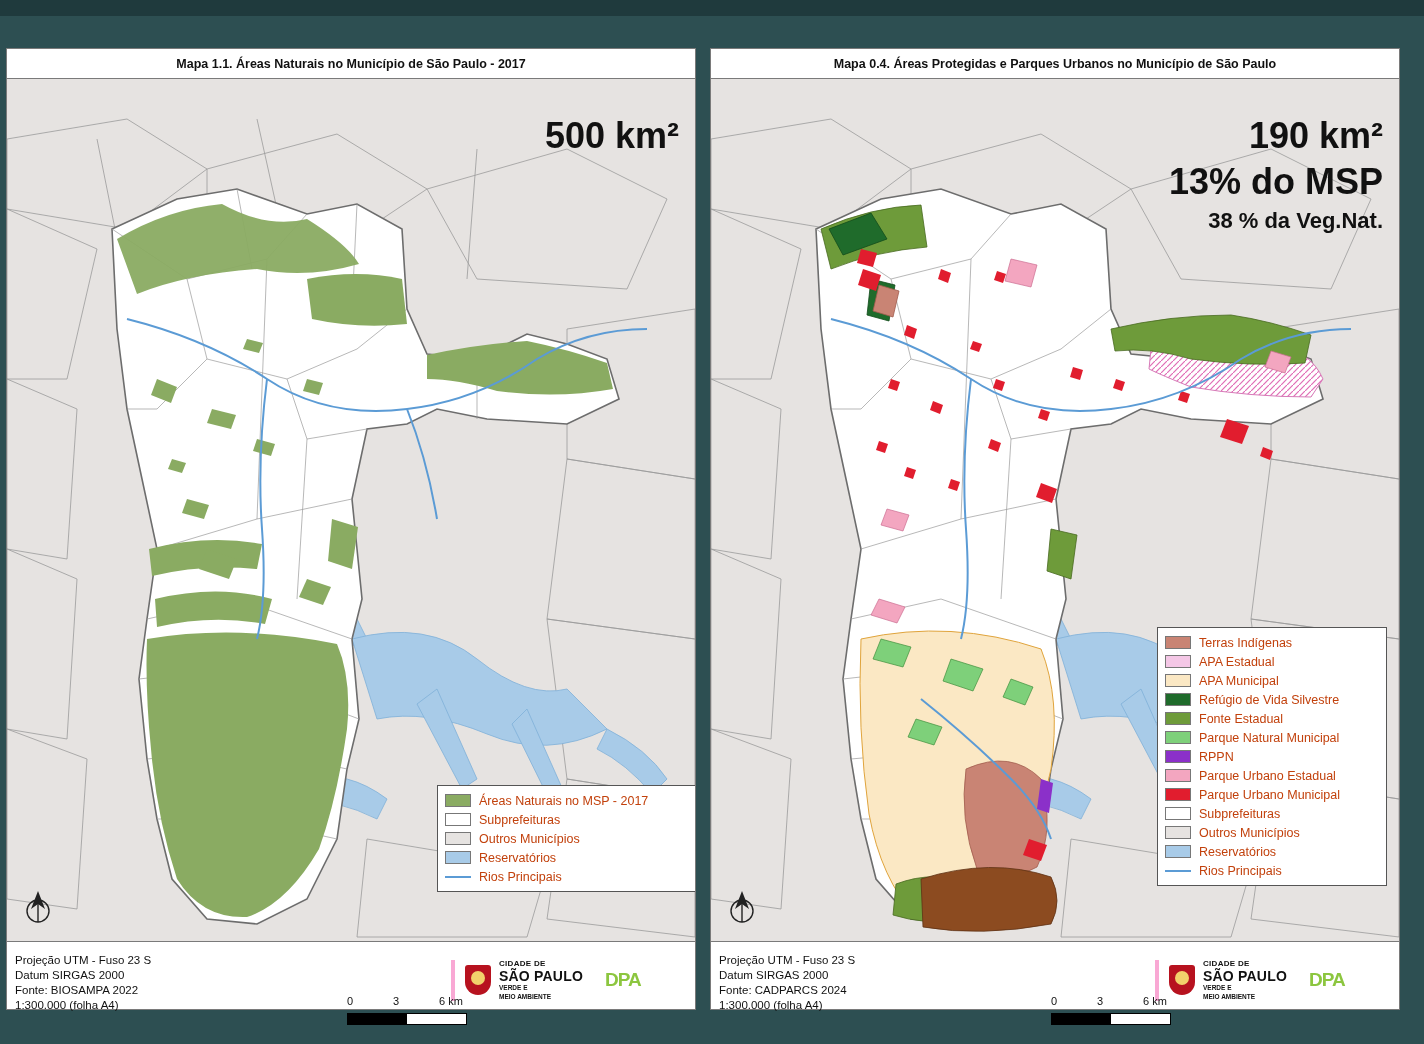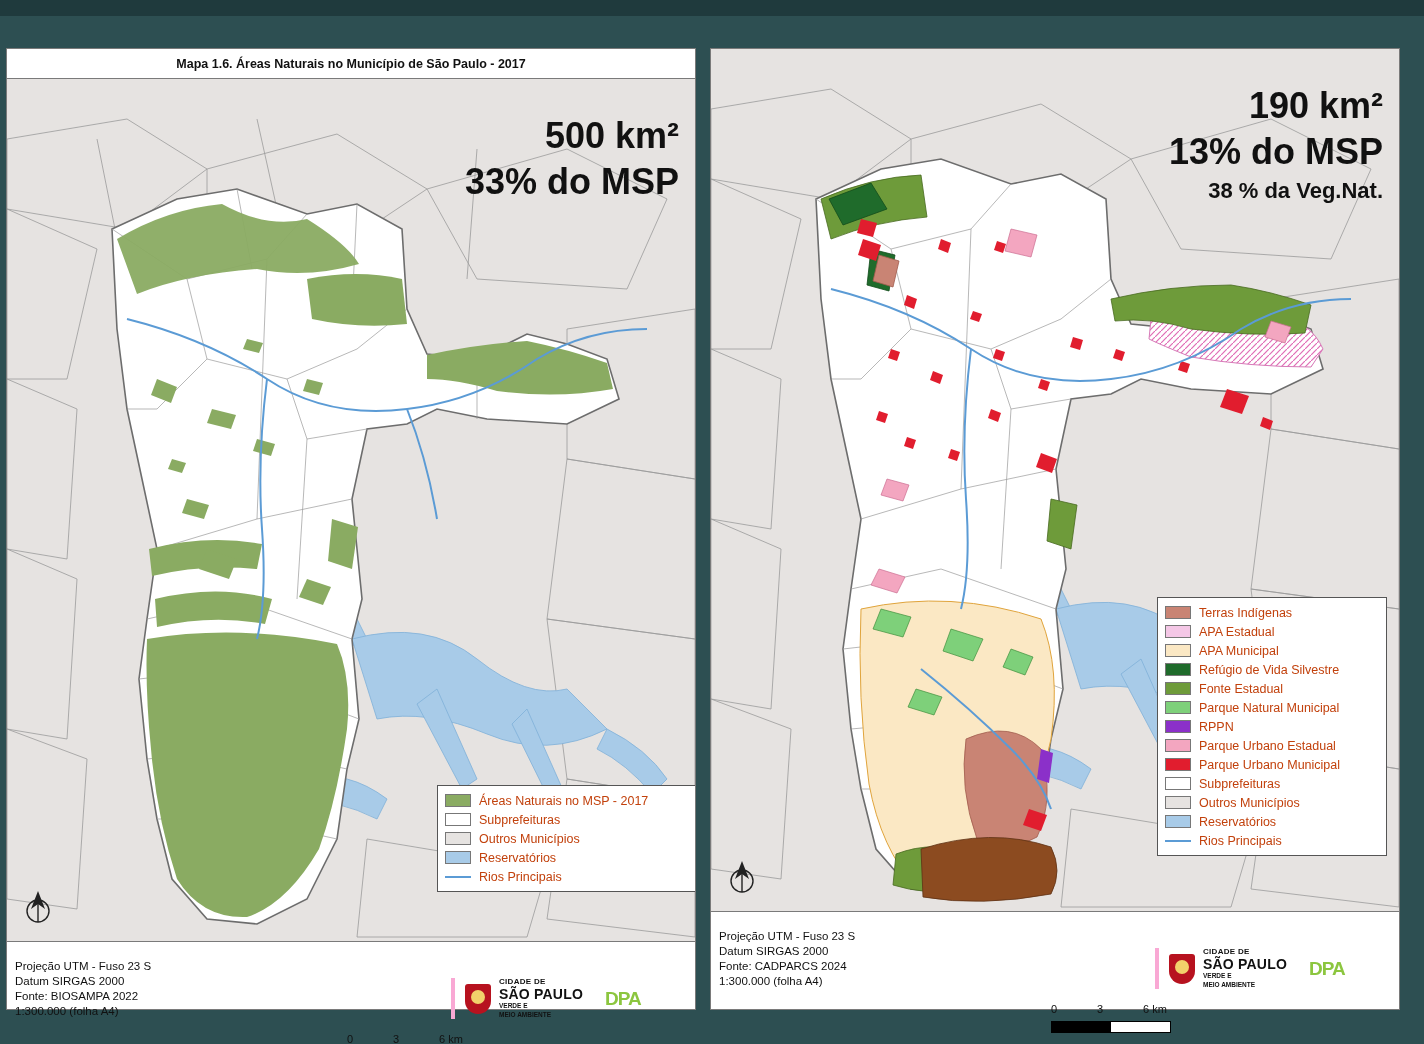--- a/index.html
+++ b/index.html
@@ -20,21 +20,21 @@
   .panel-title{
     height:30px;line-height:30px;text-align:center;
     font-size:12.5px;font-weight:bold;color:#111;
     border-bottom:1px solid #7a7a7a;box-sizing:border-box;background:#fff;
   }
   .map-area{
     position:relative;height:862px;background:#e6e3e1;
     border-bottom:1px solid #7a7a7a;overflow:hidden;
   }
   .footer{
-    height:77px;display:flex;align-items:flex-end;box-sizing:border-box;font-size:11.5px;color:#111;
+    height:77px;display:flex;align-items:center;box-sizing:border-box;font-size:11.5px;color:#111;
   }
   .footer-text{flex:0 0 270px;padding:4px 0 0 8px;line-height:15px;}
   .footer-scale{flex:1;position:relative;}
   .footer-logo{
     flex:0 0 230px;border-left:4px solid #f9a8d4;display:flex;align-items:center;gap:8px;padding-left:10px;
   }
   
   .sb-nums{position:absolute;left:62px;top:14px;width:140px;font-size:11px;}
   .sb-nums span{position:absolute;}
   .sb-bar{position:absolute;left:62px;top:32px;width:120px;height:12px;border:1px solid #000;box-sizing:border-box;display:flex;}
@@ -78,21 +78,21 @@
   
   .mapsvg{position:absolute;left:0;top:0;}
 </style>
 </head>
 <body>
 
 <div class="stage">
   <div class="topbar"></div>
 
   <div class="panel left">
-    <div class="panel-title">Mapa 1.6. Áreas Naturais no Município de São Paulo - 2017</div>
+    <div class="panel-title">Mapa 1.1. Áreas Naturais no Município de São Paulo - 2017</div>
 
     <div class="map-area">
 
       <div class="tick" style="left:218px;top:2px;">325000</div>
       <div class="tick" style="left:484px;top:2px;">350000</div>
       <div class="tick" style="left:218px;bottom:2px;">325000</div>
       <div class="tick" style="left:484px;bottom:2px;">350000</div>
       <div class="tick vert" style="left:10px;top:232px;">7400000</div>
       <div class="tick vert" style="left:10px;top:488px;">7375000</div>
       <div class="tick vert" style="left:10px;top:744px;">7350000</div>
@@ -167,21 +167,20 @@
         </g>
 
         <g stroke="#5b9bd5" stroke-width="2" fill="none">
           <path d="M120,240 Q200,260 260,300 Q320,340 400,330 Q470,322 530,280 Q580,250 640,250"></path>
           <path d="M260,300 Q250,380 255,450 Q260,520 250,560"></path>
           <path d="M400,330 Q420,380 430,440"></path>
         </g>
       </svg>
 
       <div class="big-label big-1">500 km²</div>
-      <div class="big-label big-2" style="top:82px;">33% do MSP</div>
 
       <div class="legend legend-left">
         <div class="legend-row">
           <span class="swatch" style="background:#8aab62"></span>
           <span>Áreas Naturais no MSP - 2017</span>
         </div>
         <div class="legend-row">
           <span class="swatch" style="background:#ffffff"></span>
           <span>Subprefeituras</span>
         </div>
@@ -233,20 +232,21 @@
           <div class="c2">SÃO PAULO</div>
           <div class="c3">VERDE E</div>
           <div class="c3">MEIO AMBIENTE</div>
         </div>
         <div class="dpa">DPA</div>
       </div>
     </div>
   </div>
 
   <div class="panel right">
+    <div class="panel-title">Mapa 0.4. Áreas Protegidas e Parques Urbanos no Município de São Paulo</div>
 
     <div class="map-area">
       <div class="tick" style="left:218px;top:2px;">325000</div>
       <div class="tick" style="left:484px;top:2px;">350000</div>
       <div class="tick" style="left:218px;bottom:2px;">325000</div>
       <div class="tick" style="left:484px;bottom:2px;">350000</div>
       <div class="tick vert" style="left:10px;top:232px;">7400000</div>
       <div class="tick vert" style="left:10px;top:488px;">7375000</div>
       <div class="tick vert" style="left:10px;top:744px;">7350000</div>
       <div class="tick vert" style="left:676px;top:232px;">7400000</div>

